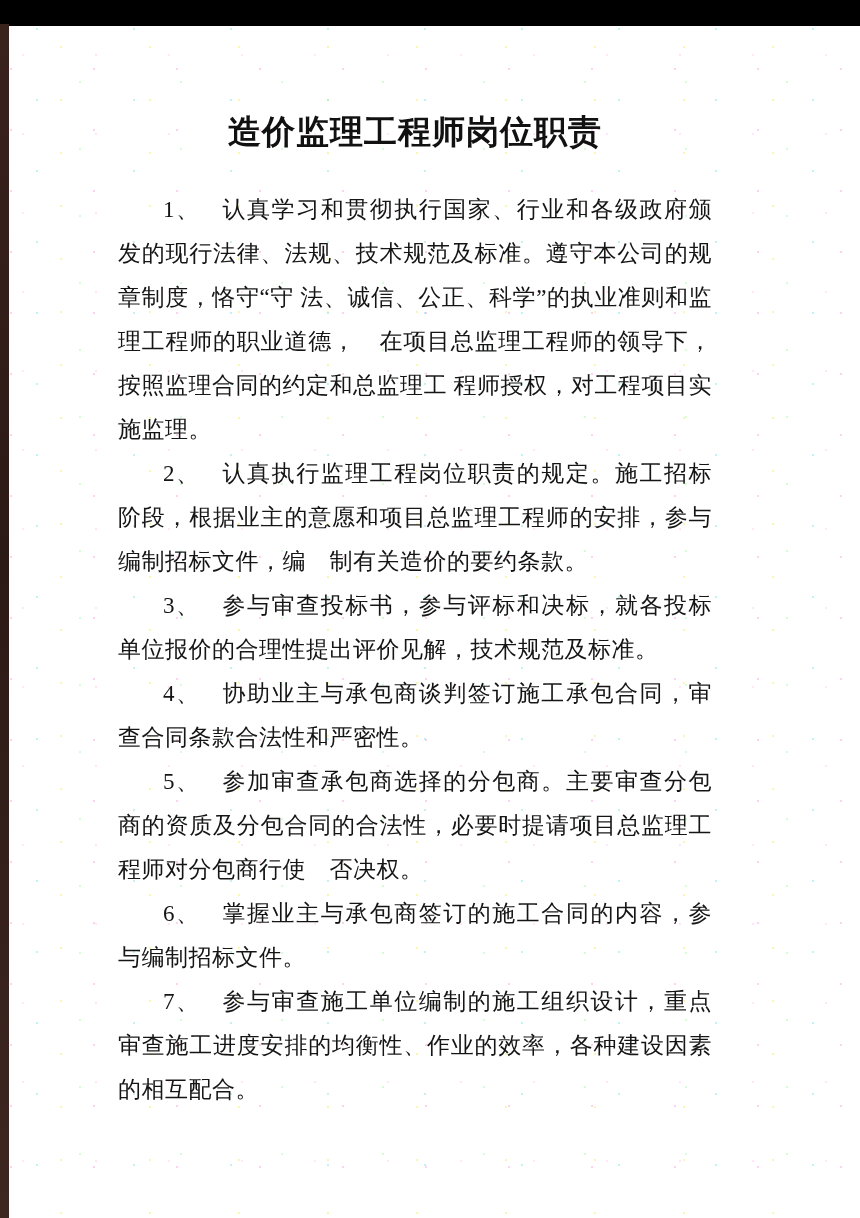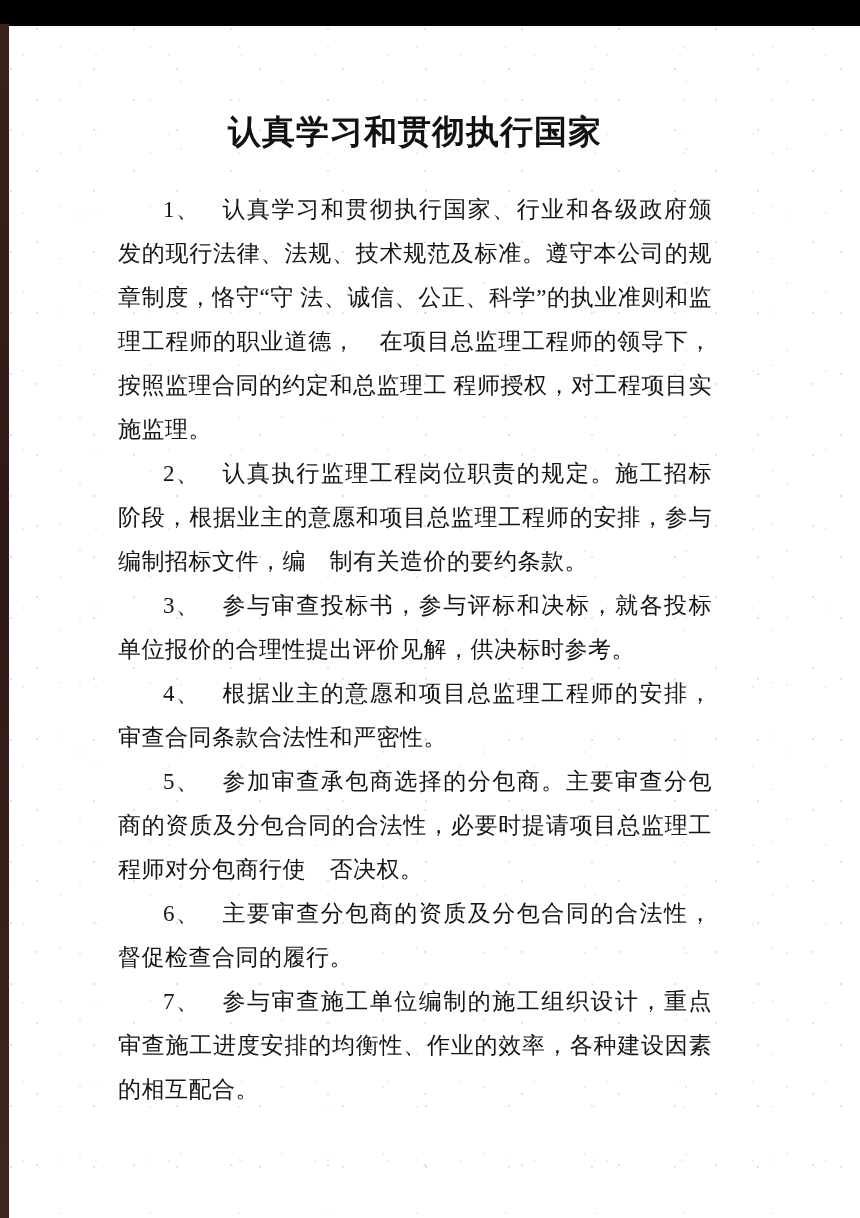--- a/index.html
+++ b/index.html
@@ -69,23 +69,23 @@
     padding-right: 22px;
   }
 </style>
 </head>
 <body>
 
 <div class="edge-top"></div>
 <div class="edge-left"></div>
 
 <div class="content">
-  <h1 class="doc-title">认真学习和贯彻执行国家</h1>
+  <h1 class="doc-title">造价监理工程师岗位职责</h1>
   <div id="paragraphs">
       <p class="para"><span class="num">1、</span><span class="txt">认真学习和贯彻执行国家、行业和各级政府颁发的现行法律、法规、技术规范及标准。遵守本公司的规章制度，恪守“守 法、诚信、公正、科学”的执业准则和监理工程师的职业道德，　在项目总监理工程师的领导下，按照监理合同的约定和总监理工 程师授权，对工程项目实施监理。</span></p>
       <p class="para"><span class="num">2、</span><span class="txt">认真执行监理工程岗位职责的规定。施工招标阶段，根据业主的意愿和项目总监理工程师的安排，参与编制招标文件，编　制有关造价的要约条款。</span></p>
-      <p class="para"><span class="num">3、</span><span class="txt">参与审查投标书，参与评标和决标，就各投标单位报价的合理性提出评价见解，供决标时参考。</span></p>
-      <p class="para"><span class="num">4、</span><span class="txt">根据业主的意愿和项目总监理工程师的安排，审查合同条款合法性和严密性。</span></p>
+      <p class="para"><span class="num">3、</span><span class="txt">参与审查投标书，参与评标和决标，就各投标单位报价的合理性提出评价见解，技术规范及标准。</span></p>
+      <p class="para"><span class="num">4、</span><span class="txt">协助业主与承包商谈判签订施工承包合同，审查合同条款合法性和严密性。</span></p>
       <p class="para"><span class="num">5、</span><span class="txt">参加审查承包商选择的分包商。主要审查分包商的资质及分包合同的合法性，必要时提请项目总监理工程师对分包商行使　否决权。</span></p>
-      <p class="para"><span class="num">6、</span><span class="txt">主要审查分包商的资质及分包合同的合法性，督促检查合同的履行。</span></p>
+      <p class="para"><span class="num">6、</span><span class="txt">掌握业主与承包商签订的施工合同的内容，参与编制招标文件。</span></p>
       <p class="para"><span class="num">7、</span><span class="txt">参与审查施工单位编制的施工组织设计，重点审查施工进度安排的均衡性、作业的效率，各种建设因素的相互配合。</span></p>
     </div>
 </div>
 
 </body></html>

